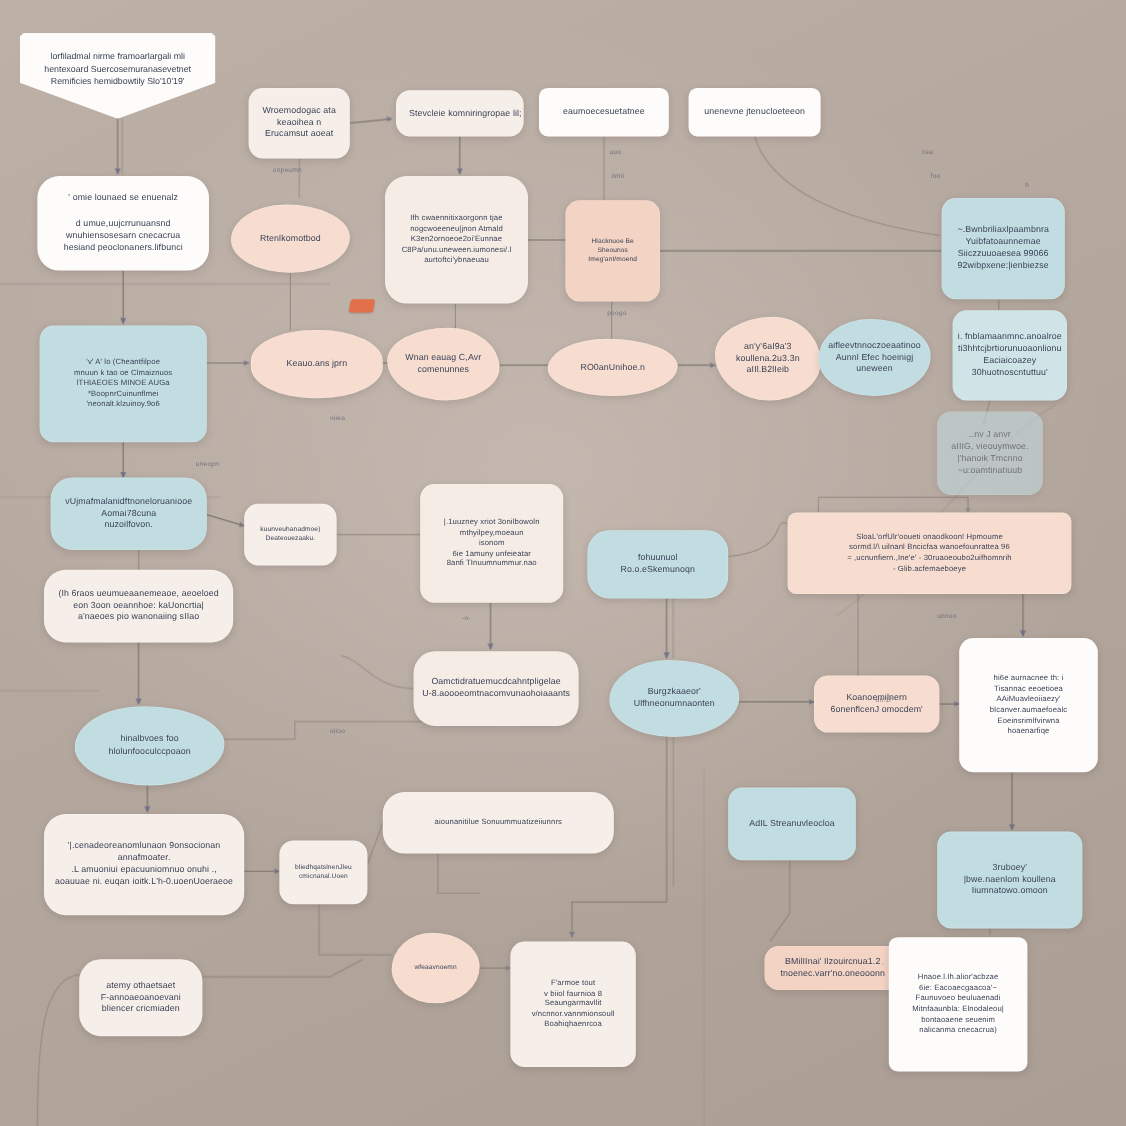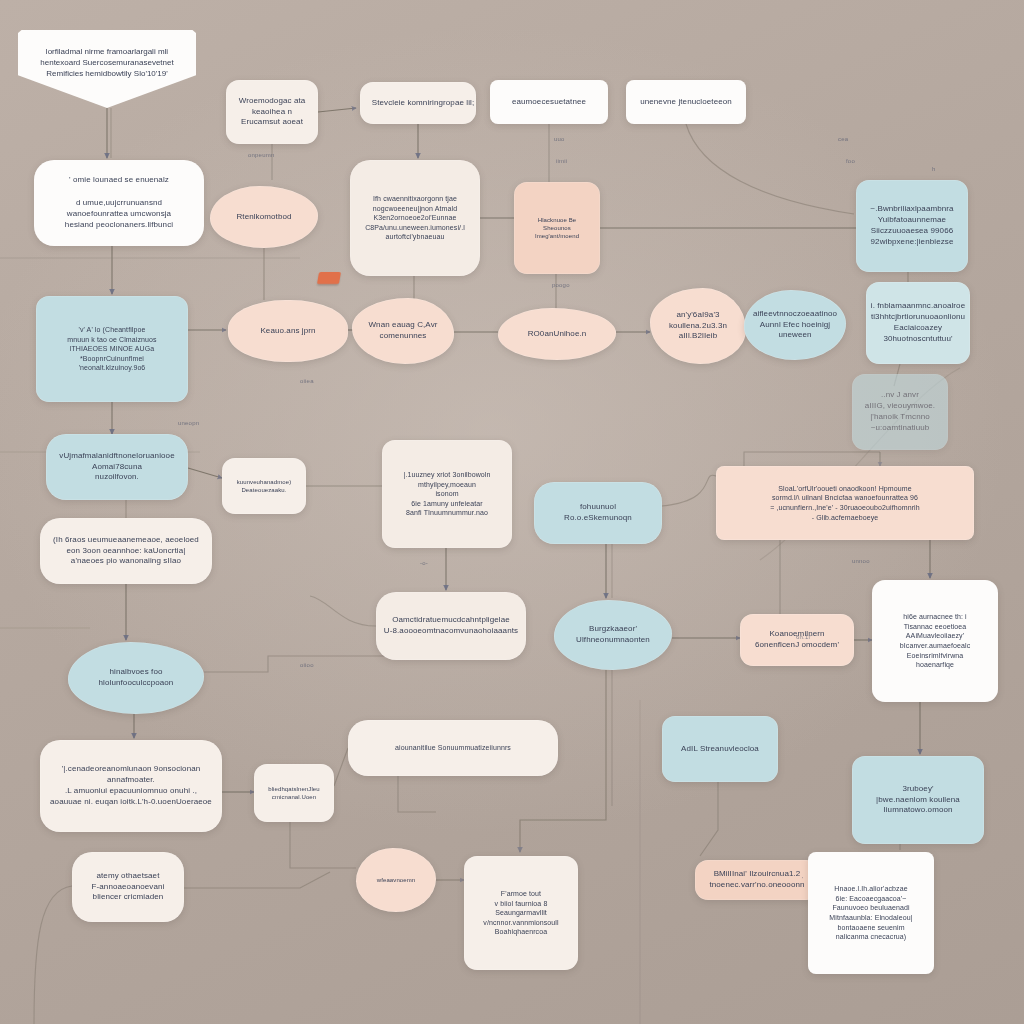--- a/index.html
+++ b/index.html
@@ -178,24 +178,24 @@
       </div>
       <div class="node n-cream2 r-md" style="left: 360px; top: 82px; width: 116px; height: 42px; padding-left: 20px;">
         <span style="font-size: 8px;">Stevcleie komniringropae lil;</span>
       </div>
       <div class="node n-white r-sm" style="left: 490px; top: 80px; width: 118px; height: 44px;">
         <span style="font-size: 8px;">eaumoecesuetatnee</span>
       </div>
       <div class="node n-white r-sm" style="left: 626px; top: 80px; width: 120px; height: 44px;">
         <span style="font-size: 8px;">unenevne jtenucloeteeon</span>
       </div>
-      <div class="node n-white r-lg" style="left: 34px; top: 160px; width: 170px; height: 86px; align-items: center;">
+      <div class="node n-white r-lg" style="left: 34px; top: 160px; width: 156px; height: 86px; align-items: center;">
         <span style="font-size: 8px;">' omie  lounaed se enuenalz</span>
         <span style="font-size: 8px; margin-top: 12px;">d umue,uujcrrunuansnd</span>
-        <span style="font-size: 8px;">wanoefounrattea umcwonsja</span>
+        <span style="font-size: 8px;">wnuhiensosesarn cnecacrua</span>
         <span style="font-size: 8px;">hesiand peoclonaners.lifbunci</span>
       </div>
       <div class="node n-pink-l r-blob" style="left: 210px; top: 186px; width: 108px; height: 62px;">
         <span style="font-size: 8px;">Rtenlkomotbod</span>
       </div>
       <div class="node n-cream r-lg" style="left: 350px; top: 160px; width: 130px; height: 116px;">
         <span style="font-size: 7px;">Ifh cwaennitixaorgonn tjae</span>
         <span style="font-size: 7px;">nogcwoeeneu|jnon Atmald</span>
         <span style="font-size: 7px;">K3en2ornoeoe2oi'Eunnae</span>
         <span style="font-size: 7px;">C8Pa/unu.uneween.iumonesi/.l</span>
@@ -320,21 +320,21 @@
         <span style="font-size: 7px;">aiounanitilue Sonuummuatizeiiunnrs</span>
       </div>
       <div class="node n-teal r-md" style="left: 662px; top: 716px; width: 116px; height: 66px;">
         <span style="font-size: 8px;">AdIL Streanuvleocloa</span>
       </div>
       <div class="node n-teal r-md" style="left: 852px; top: 756px; width: 132px; height: 88px;">
         <span style="font-size: 8px;">3ruboey'</span>
         <span style="font-size: 8px;">|bwe.naenlom koullena</span>
         <span style="font-size: 8px;">Iiumnatowo.omoon</span>
       </div>
-      <div class="node n-cream2 r-lg" style="left: 72px; top: 852px; width: 112px; height: 70px;">
+      <div class="node n-cream2 r-lg" style="left: 72px; top: 872px; width: 112px; height: 70px;">
         <span style="font-size: 8px;">atemy othaetsaet</span>
         <span style="font-size: 8px;">F-annoaeoanoevani</span>
         <span style="font-size: 8px;">bliencer cricmiaden</span>
       </div>
       <div class="node n-pink-l r-blob" style="left: 356px; top: 848px; width: 80px; height: 64px;">
         <span style="font-size: 6px;">wfeaavnoemn</span>
       </div>
       <div class="node n-cream2 r-md" style="left: 464px; top: 856px; width: 114px; height: 114px;">
         <span style="font-size: 7px;">F'armoe tout</span>
         <span style="font-size: 7px;">v biiol faurnioa  8</span>

